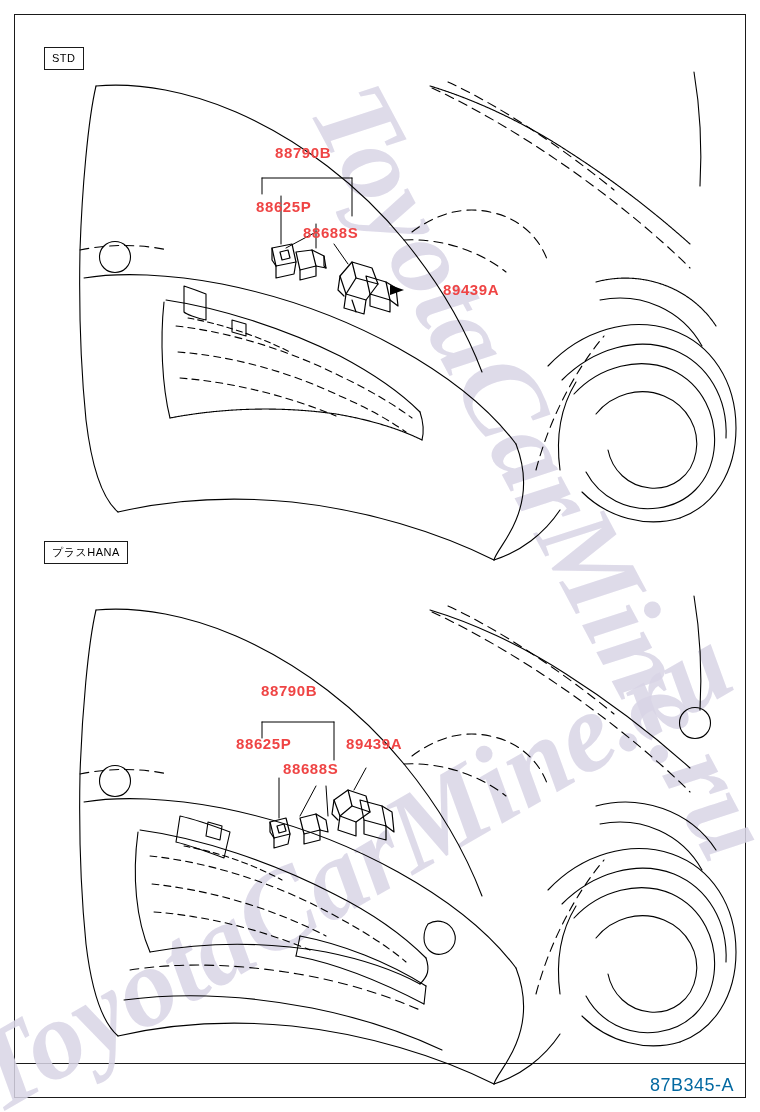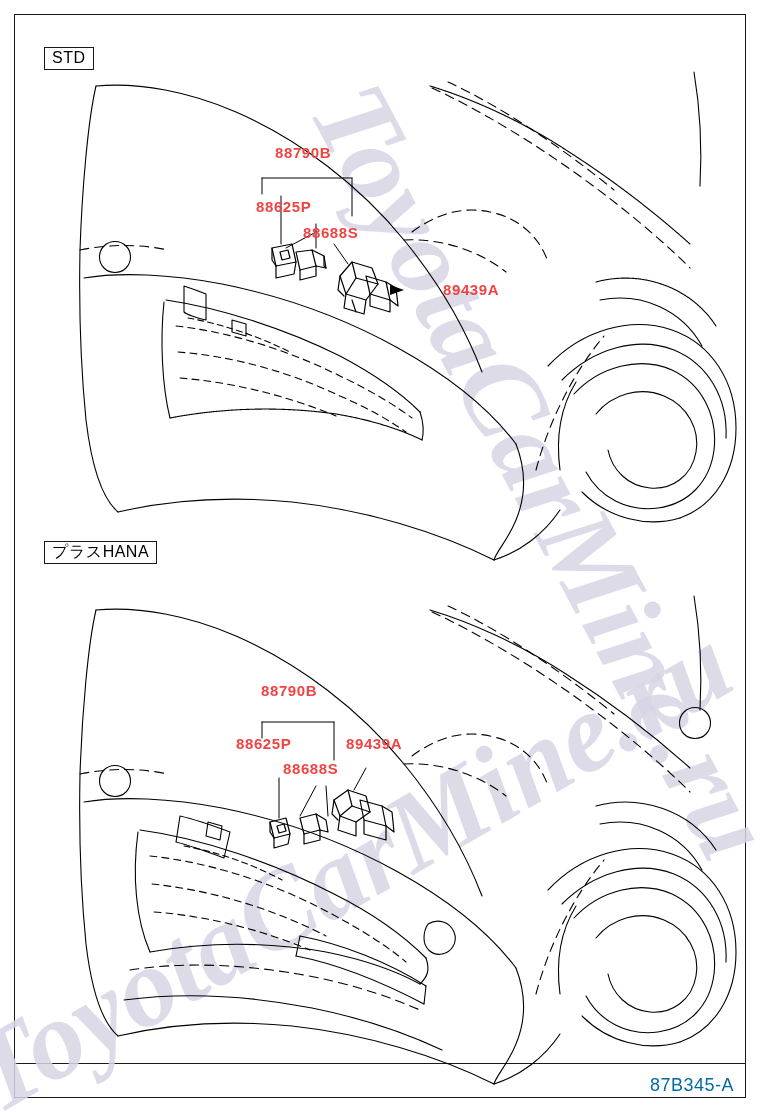--- a/index.html
+++ b/index.html
@@ -35,21 +35,21 @@
     width: 730px;
     height: 0;
     border-top: 1px solid #1a1a1a;
   }
 
   
   .tag {
     position: absolute;
     border: 1px solid #1a1a1a;
     background: #ffffff;
-    font-size: 16px;
+    font-size: 11px;
     line-height: 14px;
     padding: 3px 7px 4px 7px;
     letter-spacing: 0.5px;
     color: #000;
     white-space: nowrap;
   }
   .tag-std { left: 44px; top: 47px; }
   .tag-hana { left: 44px; top: 541px; }
 
   

